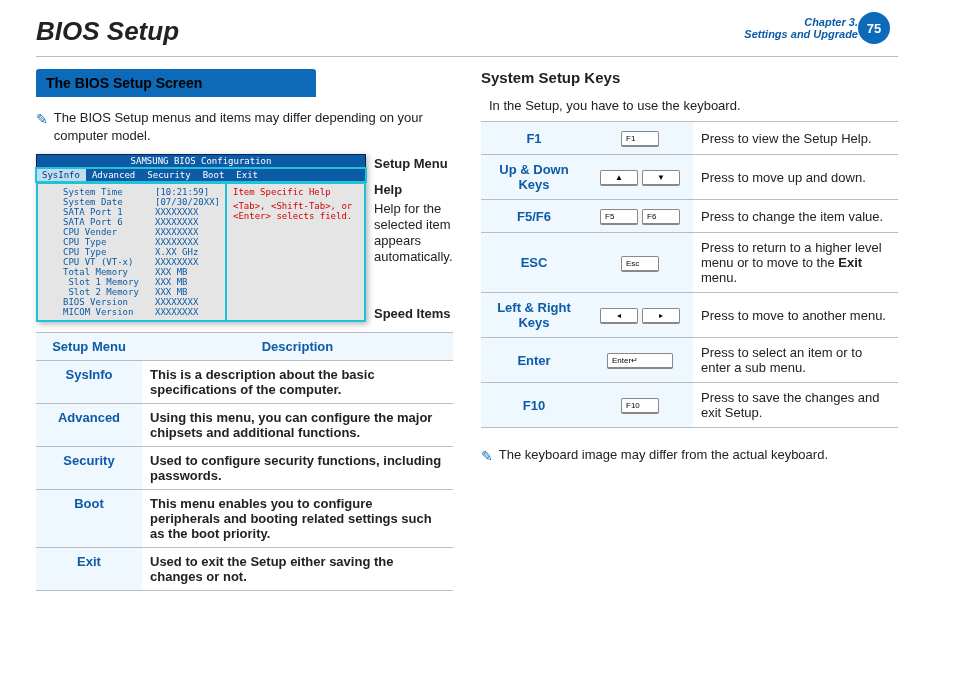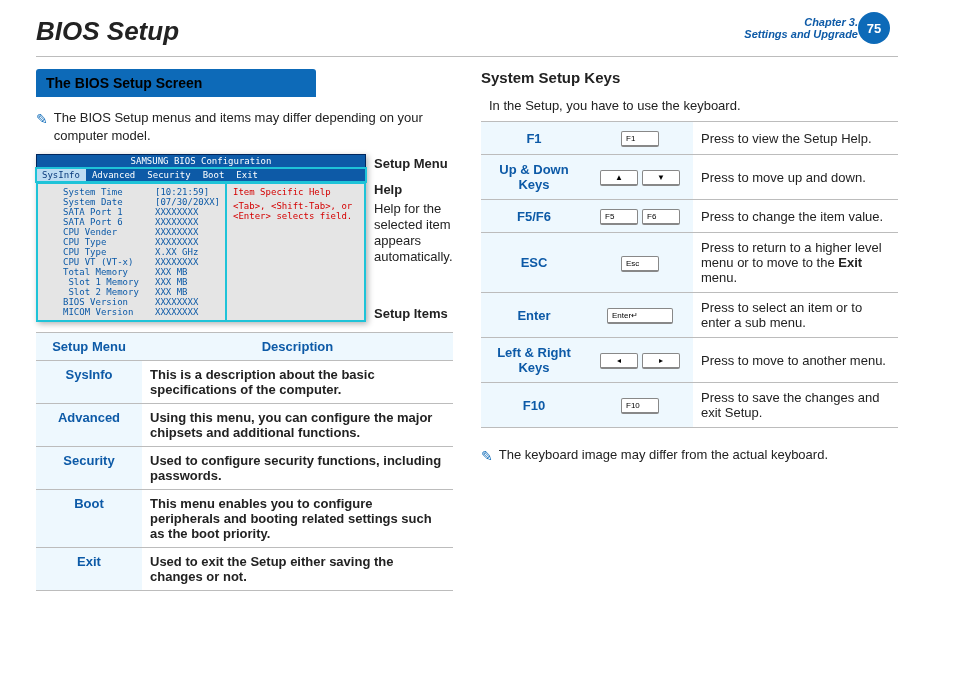--- a/index.html
+++ b/index.html
@@ -123,21 +123,21 @@
             <div class="pane right box-highlight">
               <div class="help-title">Item Specific Help</div>
               <div class="help-body">&lt;Tab&gt;, &lt;Shift-Tab&gt;, or &lt;Enter&gt; selects field.</div>
             </div>
           </div>
         </div>
         <div id="labels">
           <div class="lbl">Setup Menu</div>
           <div class="lbl" style="margin-top:10px">Help</div>
           <div class="lbl sub">Help for the selected item appears automatically.</div>
-          <div class="lbl" style="margin-top:40px">Setup Items</div>
+          <div class="lbl" style="margin-top:40px">Speed Items</div>
         </div>
       </div>
 
       <table class="desc">
         <tbody>
             <tr class="head">
           <th>Setup Menu</th>
           <th>Description</th>
         </tr>
         </tbody>
@@ -185,28 +185,28 @@
               <td class="kn">F5/F6</td>
               <td class="kicon"><span class="keycap">F5</span><span class="keycap">F6</span></td>
               <td>Press to change the item value.</td>
             </tr>
             <tr>
               <td class="kn">ESC</td>
               <td class="kicon"><span class="keycap">Esc</span></td>
               <td>Press to return to a higher level menu or to move to the <b>Exit</b> menu.</td>
             </tr>
             <tr>
+              <td class="kn">Left &amp; Right Keys</td>
+              <td class="kicon"><span class="keycap center">◂</span><span class="keycap center">▸</span></td>
+              <td>Press to move to another menu.</td>
+            </tr>
+            <tr>
               <td class="kn">Enter</td>
               <td class="kicon"><span class="keycap wide">Enter↵</span></td>
               <td>Press to select an item or to enter a sub menu.</td>
-            </tr>
-            <tr>
-              <td class="kn">Left &amp; Right Keys</td>
-              <td class="kicon"><span class="keycap center">◂</span><span class="keycap center">▸</span></td>
-              <td>Press to move to another menu.</td>
             </tr>
             <tr>
               <td class="kn">F10</td>
               <td class="kicon"><span class="keycap">F10</span></td>
               <td>Press to save the changes and exit Setup.</td>
             </tr>
           </tbody>
       </table>
       <div class="note" style="margin-top:18px">
         <span class="note-icon">✎</span>

